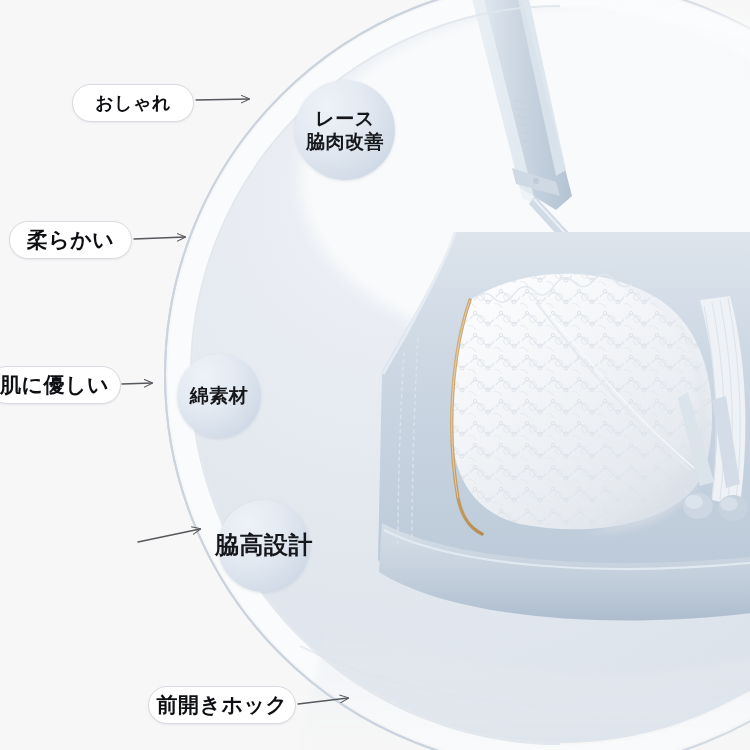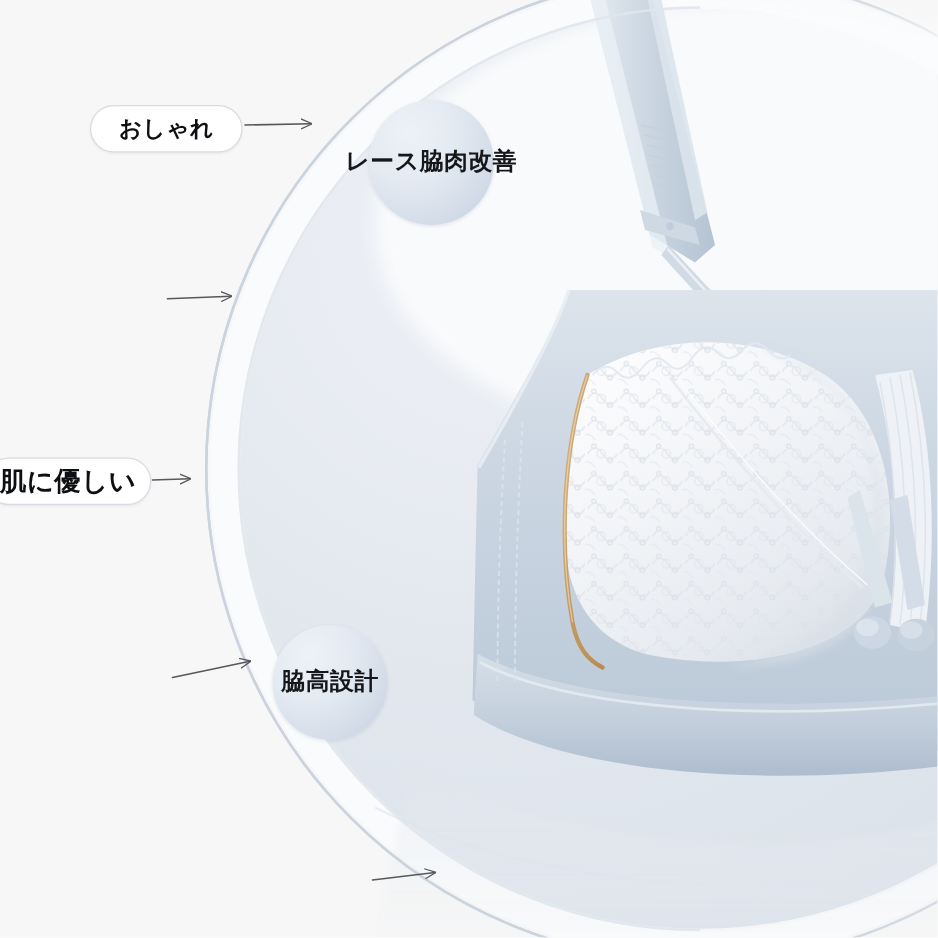--- a/index.html
+++ b/index.html
@@ -24,21 +24,21 @@
     inset: 0;
     width: 750px;
     height: 750px;
   }
 
   
   .badge {
     position: absolute;
     border-radius: 50%;
     display: flex;
-    flex-direction: row;
+    flex-direction: column;
     align-items: center;
     justify-content: center;
     text-align: center;
     color: #15171a;
     font-weight: 700;
     letter-spacing: 0.5px;
     line-height: 1.22;
     background: radial-gradient(ellipse at 32% 26%,
                 #eef2f7 0%,
                 #e4eaf2 38%,
@@ -244,37 +244,42 @@
       <path d="M560 6 A 368 368 0 0 0 560 744" fill="none" stroke="#dfe5ec" stroke-width="2" opacity="0.9"></path>
     </g>
   </svg>
 
   <div class="badge" id="badge-0" style="left: 295px; top: 80px; width: 100px; height: 100px; font-size: 19px;">
     <span>レース</span>
     <span>脇肉改善</span>
   </div>
 
 
-
-  <div class="badge" id="badge-3" style="left: 218px; top: 500px; width: 92px; height: 92px; font-size: 19px;">
+  <div class="badge" id="badge-2" style="left: 177px; top: 354px; width: 84px; height: 84px; font-size: 19px;">
+    <span>綿素材</span>
+  </div>
+
+  <div class="badge" id="badge-3" style="left: 218px; top: 500px; width: 92px; height: 92px; font-size: 24px;">
     <span>脇高設計</span>
   </div>
 
 
   <svg class="art-layer leader" viewBox="0 0 750 750" width="750" height="750" aria-hidden="true">
     <defs>
       <marker id="arrowHead" viewBox="0 0 10 10" refX="9" refY="5" markerWidth="7" markerHeight="7" orient="auto-start-reverse">
         <path d="M 0 0.6 L 10 5 L 0 9.4" fill="none" stroke="#55585c" stroke-width="1.1"></path>
       </marker>
     </defs>
     <g id="leader-group" stroke="#55585c" stroke-width="1.3" fill="none">
         <line x1="196" y1="100" x2="249" y2="99" marker-end="url(#arrowHead)" stroke-linecap="round"></line>
         <line x1="134" y1="239" x2="185" y2="237" marker-end="url(#arrowHead)" stroke-linecap="round"></line>
         <line x1="122" y1="384" x2="152" y2="383" marker-end="url(#arrowHead)" stroke-linecap="round"></line>
         <line x1="138" y1="542" x2="200" y2="529" marker-end="url(#arrowHead)" stroke-linecap="round"></line>
         <line x1="298" y1="704" x2="348" y2="698" marker-end="url(#arrowHead)" stroke-linecap="round"></line>
       </g>
   </svg>
 
   <div class="pill" id="pill-0" style="left: 72px; top: 84px; width: 122px; height: 38px; font-size: 18px;">おしゃれ</div>
+  <div class="pill" id="pill-1" style="left: 9px; top: 221px; width: 123px; height: 38px; font-size: 21px;">柔らかい</div>
   <div class="pill" id="pill-2" style="left: -12px; top: 366px; width: 133px; height: 38px; font-size: 21px;">肌に優しい</div>
+  <div class="pill" id="pill-4" style="left: 148px; top: 686px; width: 148px; height: 38px; font-size: 21px;">前開きホック</div>
 
 </div>
 
 </body></html>

